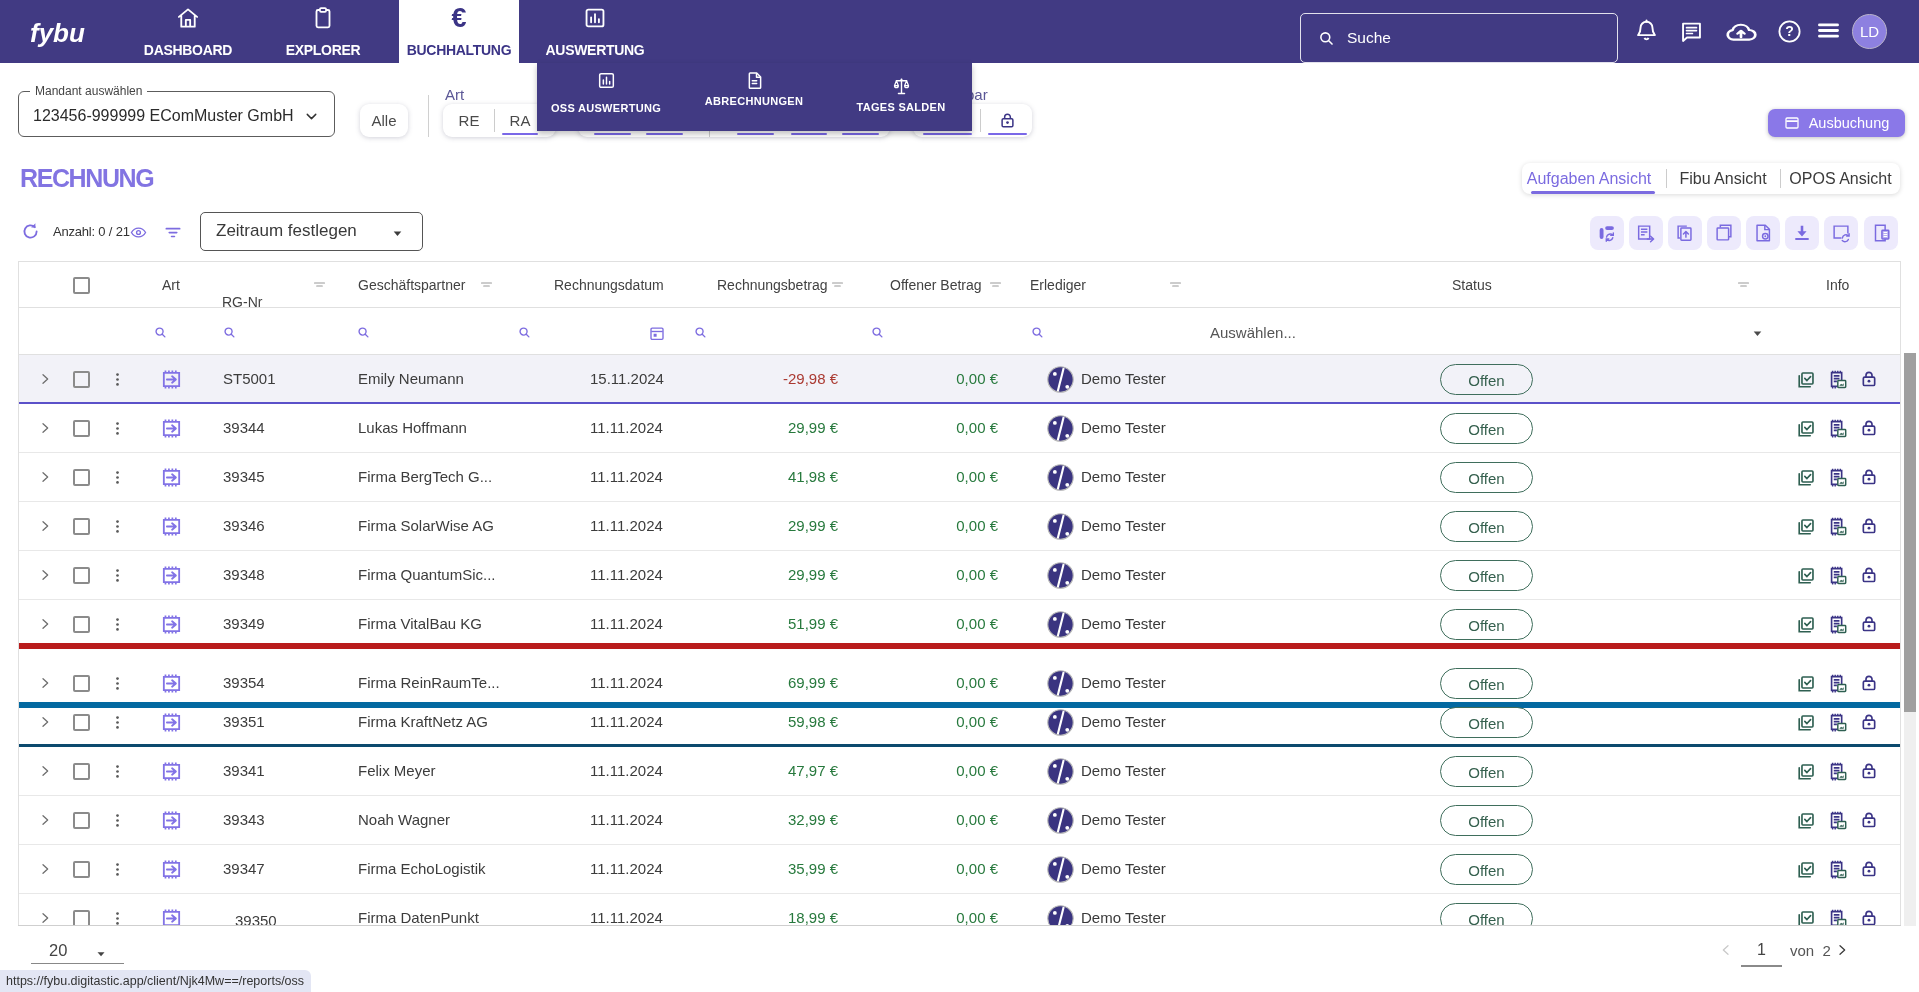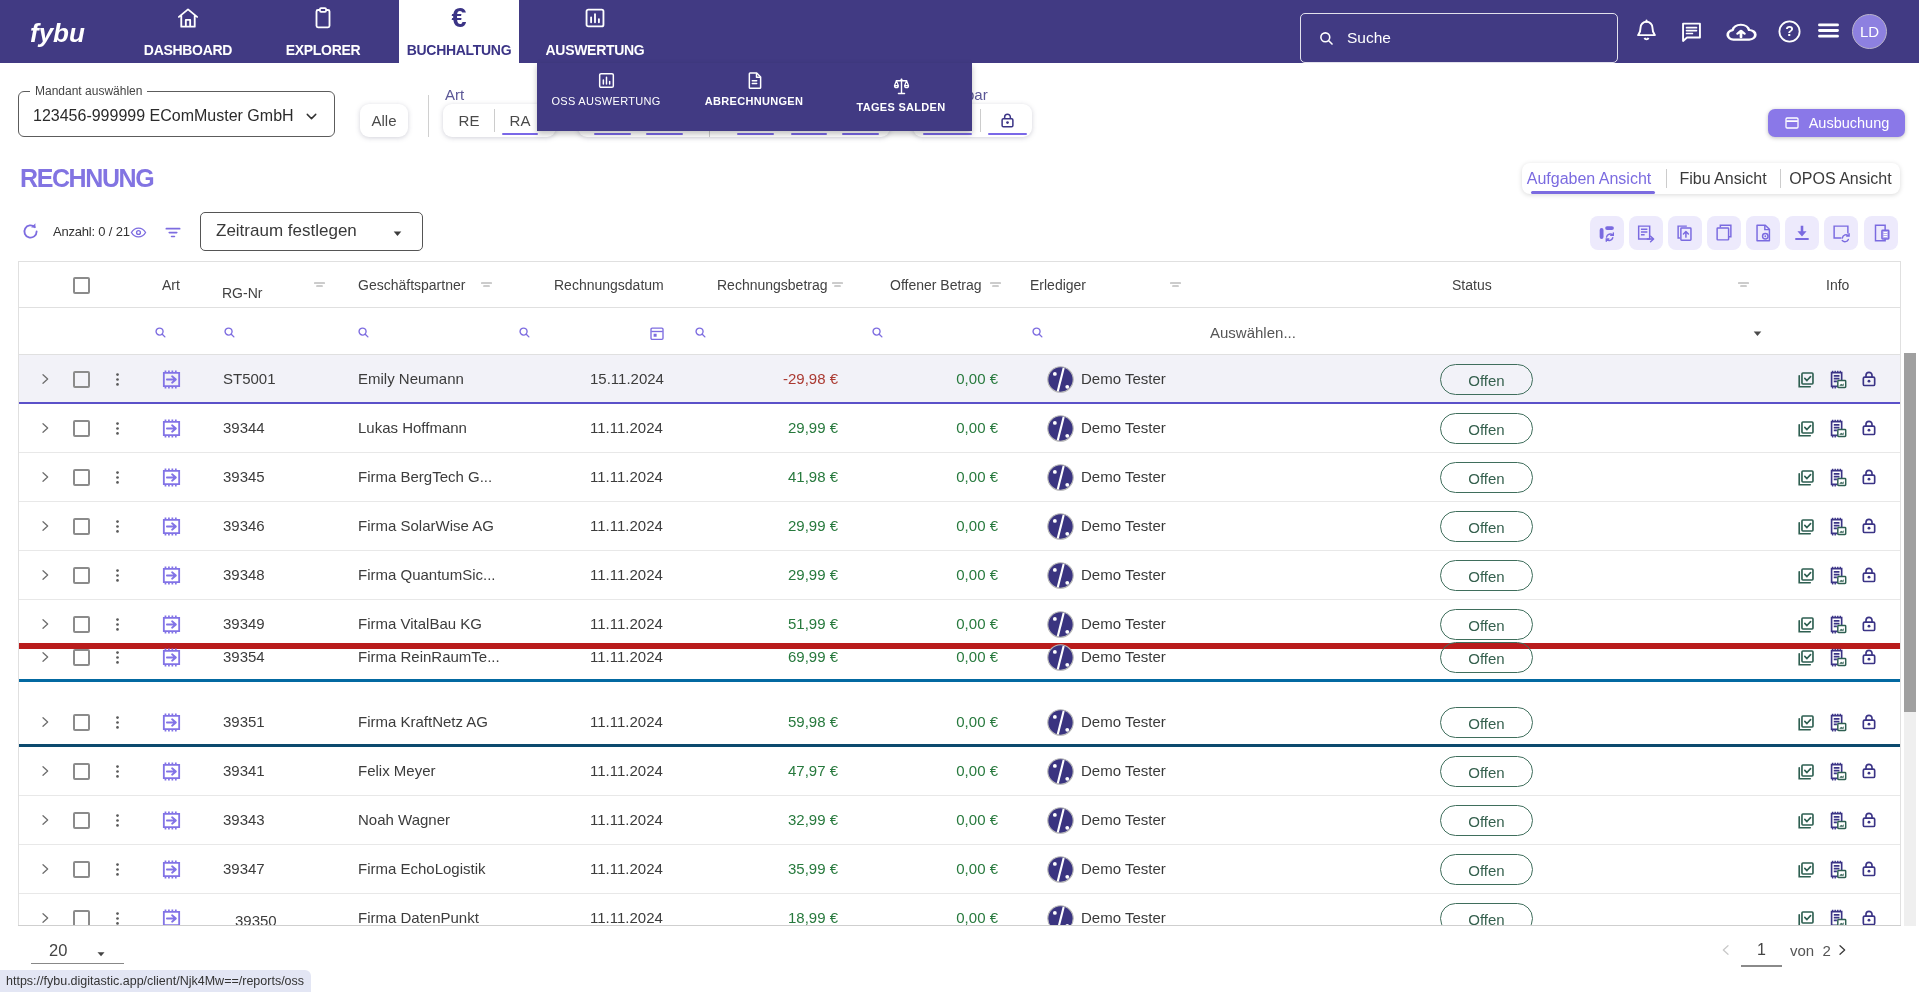--- a/index.html
+++ b/index.html
@@ -104,21 +104,21 @@
       <path d="M3.4 9.2h17.2" stroke="#fff" stroke-width="2.6"></path>
     </svg>
     <span style="margin-left:9px;font-size:14.5px;">Ausbuchung</span>
   </div>
 <div class="abs" style="left:537px;top:63px;width:435px;height:68px;background:#413a83;box-shadow:0 3px 6px rgba(0,0,0,.25);z-index:5;"></div>
 <div class="abs" style="left:526px;top:70px;width:160px;z-index:6;display:flex;flex-direction:column;align-items:center;color:#fff;">
     <svg width="21" height="21" viewBox="0 0 24 24" fill="none">
       <rect x="4.2" y="4.2" width="15.6" height="15.6" rx="1.6" stroke="#fff" stroke-width="1.7"></rect>
       <path d="M8.4 16v-4.6M12 16V8.4M15.6 16v-3" stroke="#fff" stroke-width="1.7" stroke-linecap="round"></path>
     </svg>
-    <div style="font-size:11px;font-weight:normal;letter-spacing:.3px;margin-top:4px;">OSS AUSWERTUNG</div>
+    <div style="font-size:11px;font-weight:bold;letter-spacing:.3px;margin-top:11px;">OSS AUSWERTUNG</div>
   </div>
 <div class="abs" style="left:674px;top:70px;width:160px;z-index:6;display:flex;flex-direction:column;align-items:center;color:#fff;">
     <svg width="21" height="21" viewBox="0 0 24 24" fill="none">
       <path d="M7 3.5h7.5L19 8v12a.9.9 0 0 1-.9.9H7a.9.9 0 0 1-.9-.9V4.4A.9.9 0 0 1 7 3.5z" stroke="#fff" stroke-width="1.7" stroke-linejoin="round"></path>
       <path d="M14.3 3.8V8.2H18.7" stroke="#fff" stroke-width="1.7" stroke-linejoin="round"></path>
       <path d="M9.5 12.2h5M9.5 15.4h5" stroke="#fff" stroke-width="1.7" stroke-linecap="round"></path>
     </svg>
     <div style="font-size:11px;font-weight:bold;letter-spacing:.3px;margin-top:4px;">ABRECHNUNGEN</div>
   </div>
 <div class="abs" style="left:821px;top:76px;width:160px;z-index:6;display:flex;flex-direction:column;align-items:center;color:#fff;">
@@ -206,21 +206,21 @@
     <svg width="22" height="22" viewBox="0 0 24 24" fill="none">
       <path d="M6 3.5h10.5V20.5H6z" stroke="#7a6ae0" stroke-width="1.6"></path>
       <rect x="13" y="9" width="7.5" height="9.5" rx="0.8" fill="#b9aff0" stroke="#7a6ae0" stroke-width="1.6"></rect>
       <path d="M14.8 11.5h4M14.8 13.7h4M14.8 15.9h4" stroke="#fff" stroke-width="1.1"></path>
     </svg>
   </div>
 <div class="abs" style="left:18px;top:261px;width:1883px;height:665px;border-top:1px solid #e0e0e0;border-left:1px solid #e0e0e0;border-right:1px solid #e0e0e0;"></div>
 <div class="abs" style="left:19px;top:262px;width:1881px;height:46px;border-bottom:1px solid #e0e0e0;"></div>
 <div class="abs" style="left:73px;top:277px;"><span style="display:inline-block;width:17px;height:17px;border:2px solid #8b8b8b;border-radius:2px;"></span></div>
 <div class="hdr" style="left:162px;top:262px;">Art</div>
-<div class="hdr" style="left:222px;top:270px;">RG-Nr</div>
+<div class="hdr" style="left:222px;top:279px;">RG-Nr</div>
 <div class="hdr" style="left:358px;top:262px;">Geschäftspartner</div>
 <div class="hdr" style="left:554px;top:262px;">Rechnungsdatum</div>
 <div class="hdr" style="left:717px;top:262px;">Rechnungsbetrag</div>
 <div class="hdr" style="left:890px;top:262px;">Offener Betrag</div>
 <div class="hdr" style="left:1030px;top:262px;">Erlediger</div>
 <div class="hdr" style="left:1452px;top:262px;">Status</div>
 <div class="hdr" style="left:1826px;top:262px;">Info</div>
 <div class="abs" style="left:312px;top:278px;"><svg width="15" height="15" viewBox="0 0 24 24" fill="none">
       <path d="M4 8h16M7.5 12.7h9" stroke="#9a9a9a" stroke-width="1.8" stroke-linecap="round"></path>
     </svg></div>
@@ -547,21 +547,21 @@
           <path d="M7.4 7.5h6.2M7.4 10.5h6.2M7.4 13.5h3.4" stroke="#3b3486" stroke-width="1.8"></path>
           <rect x="11.8" y="12.6" width="8.6" height="7.6" rx="0.8" fill="#fff" stroke="#2e5f51" stroke-width="1.6"></rect>
           <path d="M13.4 18.4l2-2.4 1.3 1.3 1.5-1.8v2.9z" fill="#2e5f51"></path>
         </svg></span>
 <span style="position:absolute;left:1840px;top:14px;"><svg width="20" height="20" viewBox="0 0 24 24" fill="none">
           <rect x="5.2" y="9.8" width="13.6" height="10" rx="1.6" stroke="#3b3486" stroke-width="2.0"></rect>
           <path d="M8.4 9.8V7.6a3.6 3.6 0 0 1 7.2 0v2.2" stroke="#3b3486" stroke-width="2.0"></path>
           <circle cx="12" cy="14.6" r="1.7" fill="#3b3486"></circle>
         </svg></span>
 </div>
-<div style="position:absolute;left:0;top:278px;width:1881px;height:49px;border-bottom:3px solid #0369a1;">
+<div style="position:absolute;left:0;top:304px;width:1881px;height:49px;border-bottom:6px solid #0369a1;">
 <span style="position:absolute;left:18px;top:16px;"><svg width="16" height="16" viewBox="0 0 24 24" fill="none">
           <path d="M9 5.5l7 6.5-7 6.5" stroke="#6d6d6d" stroke-width="1.9" stroke-linecap="round" stroke-linejoin="round"></path>
         </svg></span>
 <span style="position:absolute;left:54px;top:16px;"><span style="display:inline-block;width:17px;height:17px;border:2px solid #8b8b8b;border-radius:2px;"></span></span>
 <span style="position:absolute;left:90px;top:16px;"><svg width="17" height="17" viewBox="0 0 24 24" fill="none">
           <circle cx="12" cy="5" r="1.9" fill="#5a5a5a"></circle>
           <circle cx="12" cy="12" r="1.9" fill="#5a5a5a"></circle>
           <circle cx="12" cy="19" r="1.9" fill="#5a5a5a"></circle>
         </svg></span>
 <span style="position:absolute;left:141px;top:13px;"><svg width="23" height="23" viewBox="0 0 24 24" fill="none">

